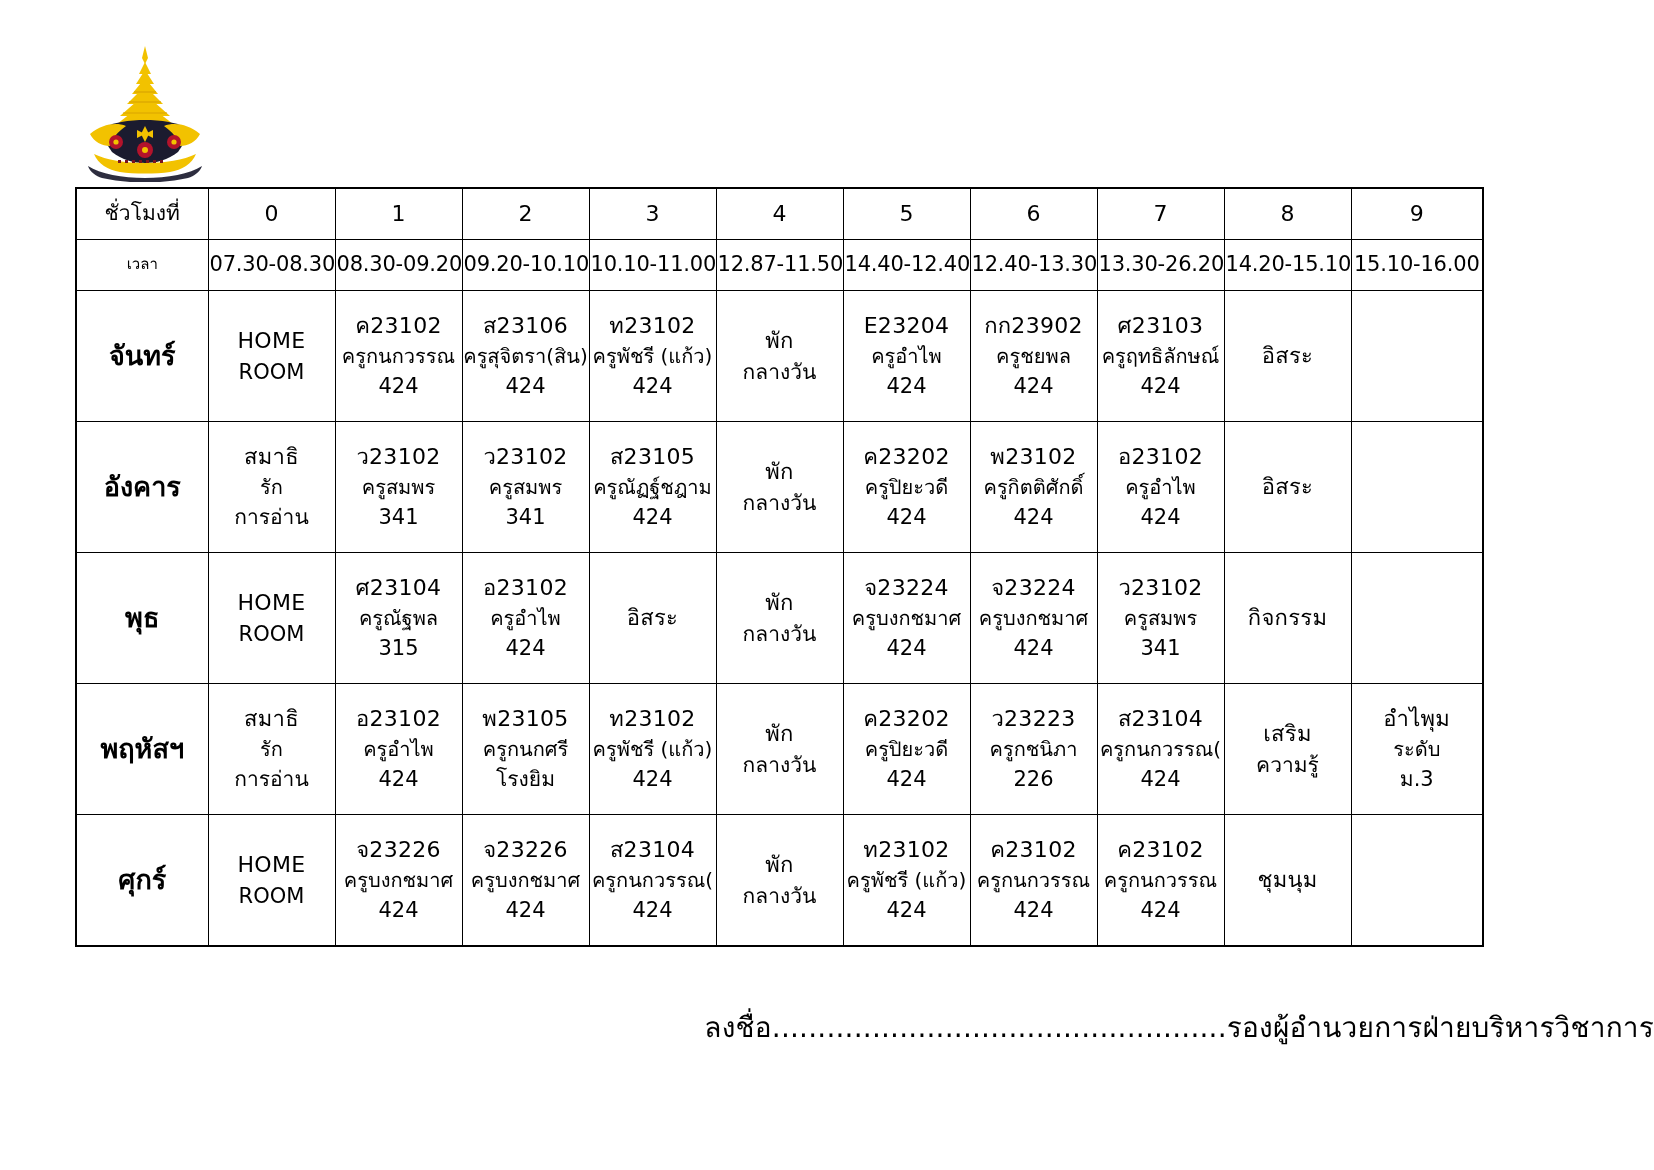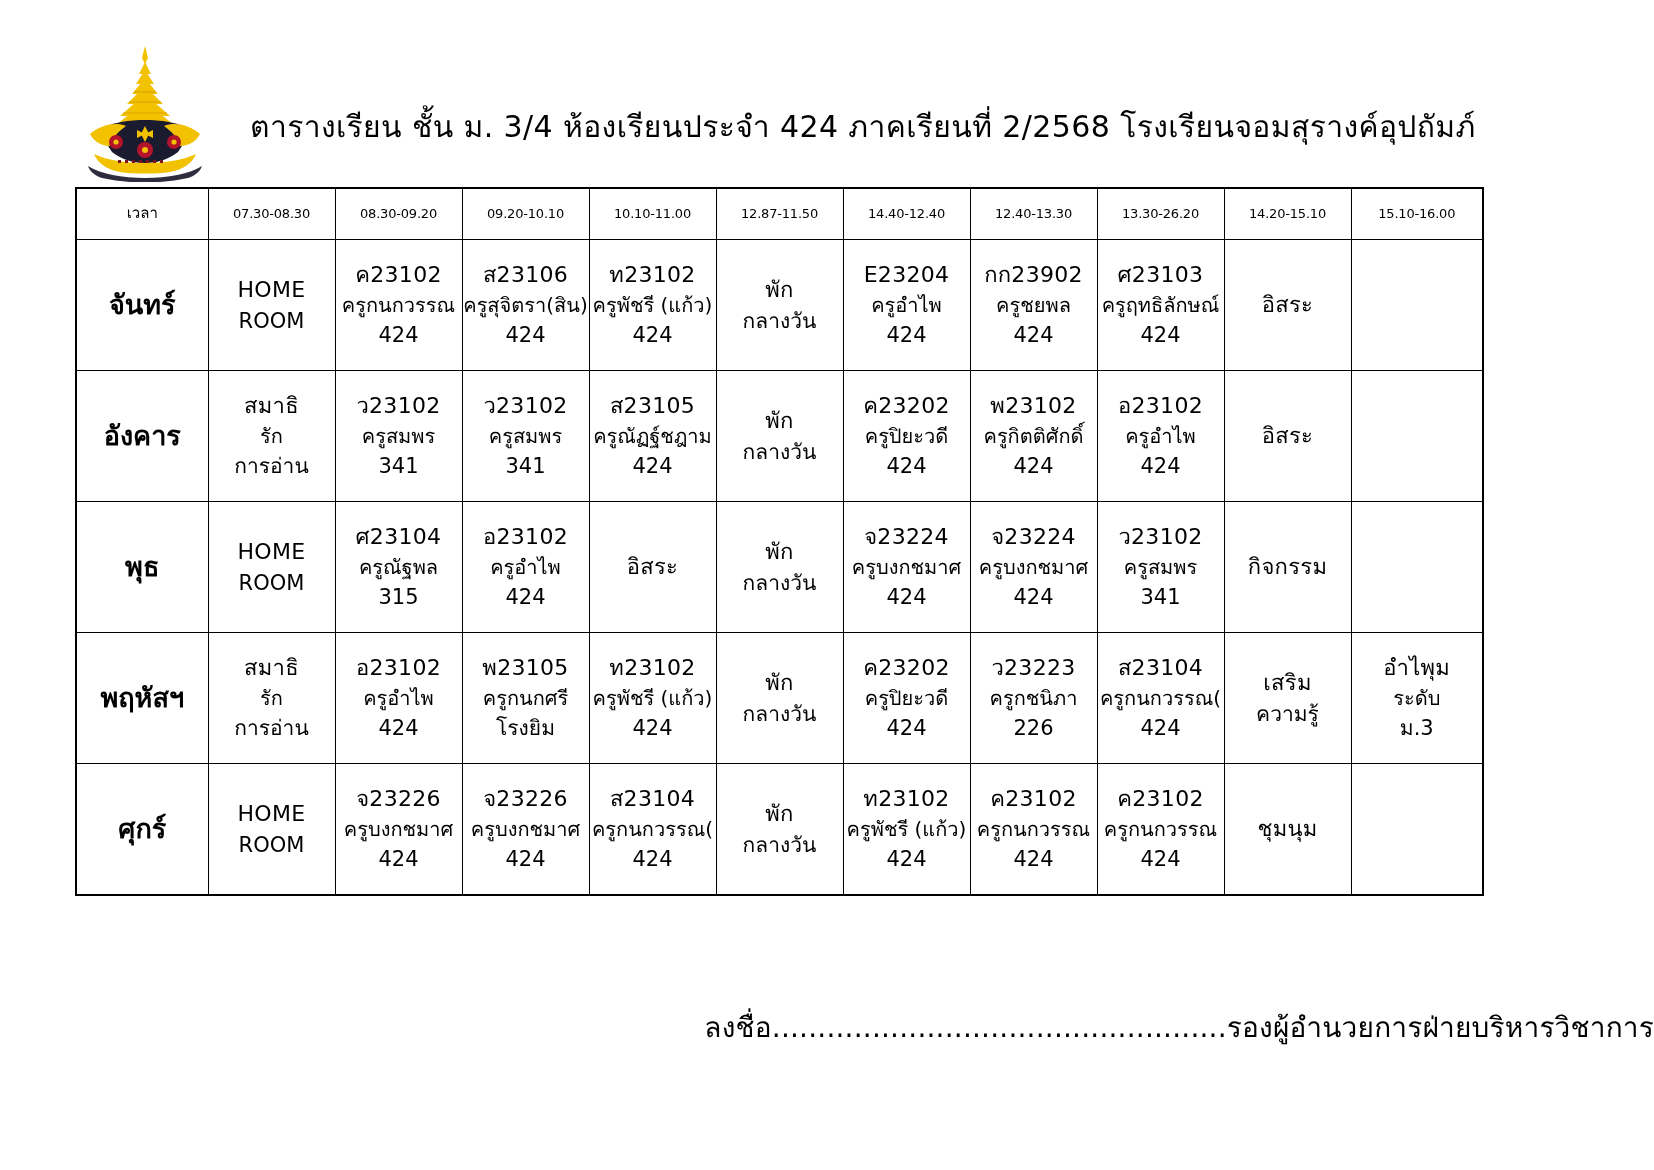--- a/index.html
+++ b/index.html
@@ -86,21 +86,21 @@
   col.c-per   { width: 127px; }
   col.c-per-l { width: 132px; }
 
   
   tr.row-hours td,
   tr.row-time td {
     font-weight: normal;
   }
   tr.row-hours td { height: 46px; font-size: 22px; }
   tr.row-hours td.label-cell { font-size: 21px; }
-  tr.row-time td { height: 46px; font-size: 13px; letter-spacing: -0.2px; }
+  tr.row-time td { height: 46px; font-size: 21px; letter-spacing: -0.2px; }
   tr.row-time td.label-cell { font-size: 15px; letter-spacing: 0; }
 
   
   tr.row-day td { height: 126px; }
   tr.row-day td.label-cell {
     font-weight: bold;
     font-size: 27px;
     margin-top: 36px;
   }
 
@@ -195,40 +195,52 @@
           <rect x="78" y="118" width="3" height="3"></rect>
         </g>
 
         <g fill="#1B1B2F">
           <path d="M6 124 C30 140 96 140 120 124 C118 130 112 134 106 136
                    C80 142 46 142 20 136 C14 134 8 130 6 124 Z" opacity="0.92"></path>
         </g>
       </svg>
     </div>
 
-    <div class="doc-title">ตารางเรียน ชั้น ม. 3/4 ห้องเรียนประจำ 424 ภาคเรียนที่ 2/2568 โรงเรียนจอมสุรางค์อุปถัมภ์</div>
   </div>
 
   <div class="table-wrap">
     <table class="schedule">
       <colgroup>
         <col class="c-label">
         <col class="c-per">
           <col class="c-per">
           <col class="c-per">
           <col class="c-per">
           <col class="c-per">
         <col class="c-per">
           <col class="c-per">
           <col class="c-per">
           <col class="c-per">
           <col class="c-per-l">
       </colgroup>
       <tbody id="schedule-body">
 
+      <tr class="row-hours">
+            <td class="label-cell">ชั่วโมงที่</td>
+            <td>0</td>
+            <td>1</td>
+            <td>2</td>
+            <td>3</td>
+            <td>4</td>
+            <td>5</td>
+            <td>6</td>
+            <td>7</td>
+            <td>8</td>
+            <td>9</td>
+          </tr>
           <tr class="row-time">
             <td class="label-cell">เวลา</td>
             <td>07.30-08.30</td>
             <td>08.30-09.20</td>
             <td>09.20-10.10</td>
             <td>10.10-11.00</td>
             <td>12.87-11.50</td>
             <td>14.40-12.40</td>
             <td>12.40-13.30</td>
             <td>13.30-26.20</td>

